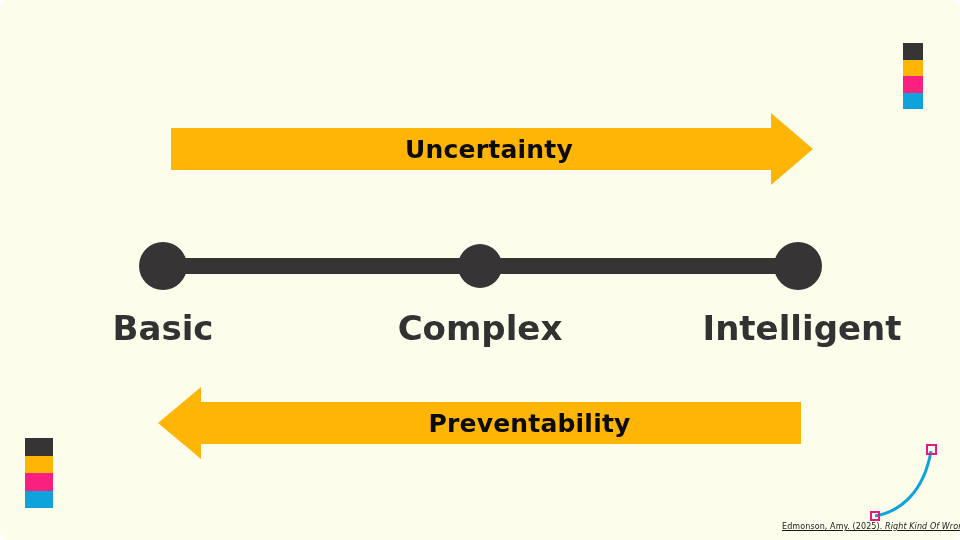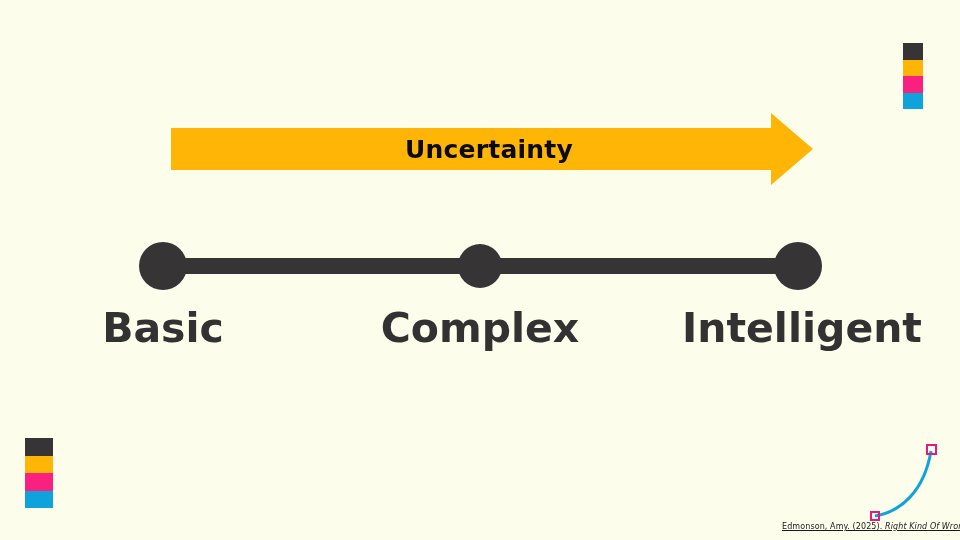--- a/index.html
+++ b/index.html
@@ -12,20 +12,21 @@
     overflow: hidden;
     font-family: "DejaVu Sans", sans-serif;
   }
 
   #slide {
     position: relative;
     width: 960px;
     height: 540px;
     background: #FDFDEC;
     overflow: hidden;
+    border-radius: 9px;
   }
 
   
   .color-stack {
     position: absolute;
     display: flex;
     flex-direction: column;
   }
   .color-stack .band {
     width: 100%;
@@ -100,21 +101,21 @@
   #spectrum svg {
     display: block;
   }
 
   
   .node-label {
     position: absolute;
     top: 308px;
     font-family: "DejaVu Sans", sans-serif;
     font-weight: bold;
-    font-size: 41px;
+    font-size: 34px;
     color: #323232;
     white-space: nowrap;
     transform: translateX(-50%);
     line-height: 40px;
   }
   #label-basic   { left: 163px; }
   #label-complex { left: 480px; }
   #label-intelligent { left: 802px; }
 
   
@@ -176,20 +177,26 @@
       <circle cx="33" cy="30" r="24" fill="#373435"></circle>
       <circle cx="350" cy="30" r="22" fill="#373435"></circle>
       <circle cx="668" cy="30" r="24" fill="#373435"></circle>
     </svg>
   </div>
 
   <div id="label-basic" class="node-label">Basic</div>
   <div id="label-complex" class="node-label">Complex</div>
   <div id="label-intelligent" class="node-label">Intelligent</div>
 
+  <div id="arrow-preventability" class="arrow-wrap">
+    <svg class="arrow-svg" width="655" height="82" viewBox="0 0 655 82">
+      <polygon points="6,41 49,5 49,20 649,20 649,62 49,62 49,77" fill="#FFB505"></polygon>
+    </svg>
+    <div class="arrow-label">Preventability</div>
+  </div>
 
   <div id="decor-curve">
     <svg width="80" height="85" viewBox="0 0 80 85">
       <path d="M9,76 C34,72 58,52 65,11" fill="none" stroke="#0FA3DB" stroke-width="3"></path>
       <rect x="5" y="72" width="8" height="8" fill="none" stroke="#E6197E" stroke-width="2"></rect>
       <rect x="61" y="5" width="9" height="9" fill="none" stroke="#E6197E" stroke-width="2"></rect>
     </svg>
   </div>
 
   <div id="citation">

